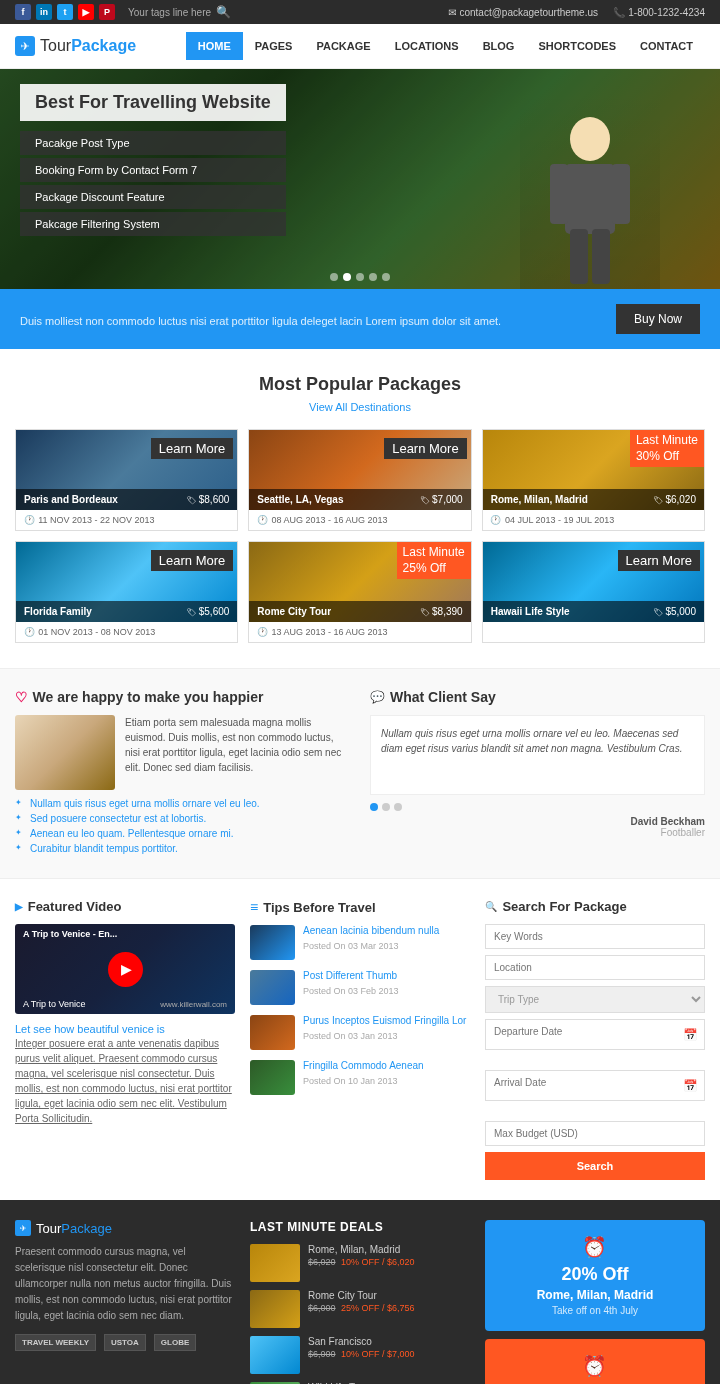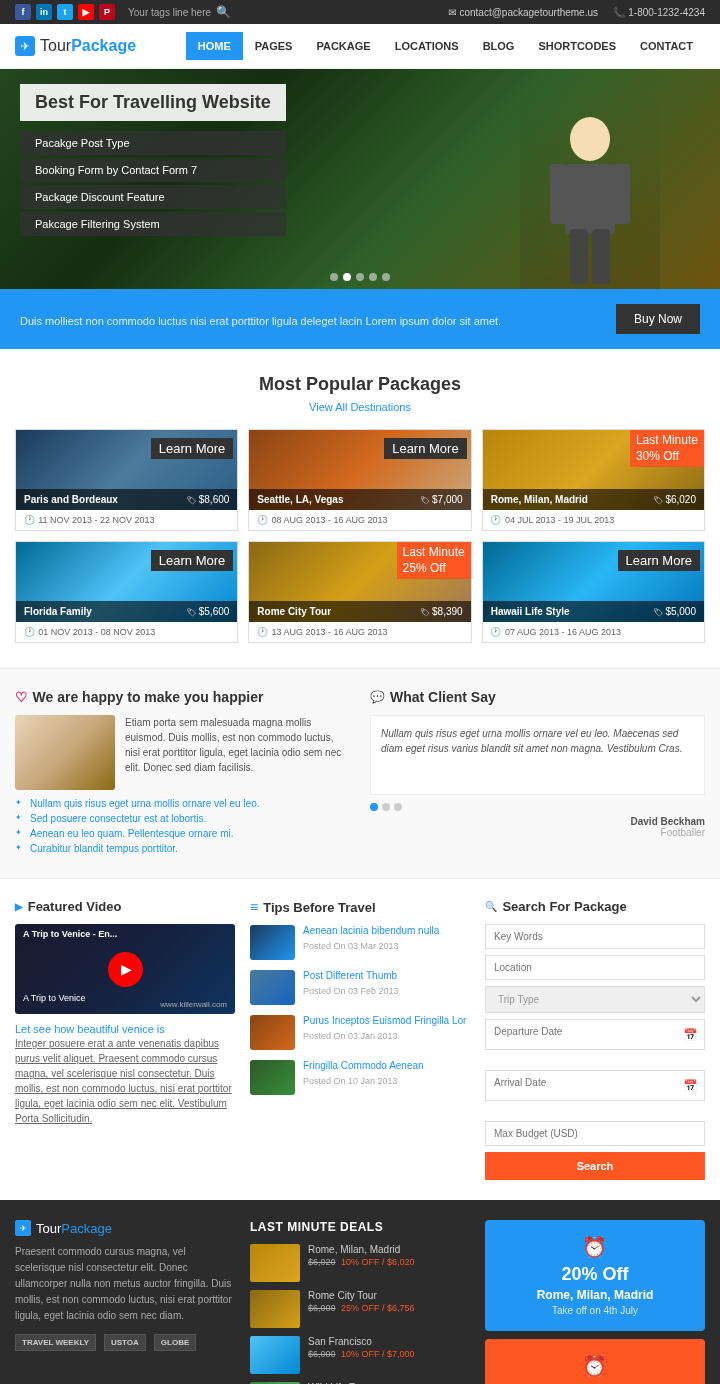--- a/index.html
+++ b/index.html
@@ -89,21 +89,21 @@
 
     
     .bottom-sections { padding: 20px 15px; display: grid; grid-template-columns: 1fr 1fr 1fr; gap: 15px; }
     .feat-video h5, .tips-travel h5, .search-pkg h5 { font-size: 13px; color: #333; margin-bottom: 10px; display: flex; align-items: center; gap: 5px; }
     .feat-video h5::before { content: '▶'; color: #2196F3; font-size: 10px; }
     .tips-travel h5::before { content: '≡'; color: #2196F3; font-size: 14px; }
     .search-pkg h5::before { content: '🔍'; font-size: 10px; }
     .video-thumb { height: 90px; background: linear-gradient(135deg, #1a1a2e, #16213e, #0f3460); border-radius: 3px; position: relative; display: flex; align-items: center; justify-content: center; margin-bottom: 8px; overflow: hidden; }
     .play-btn { width: 35px; height: 35px; background: red; border-radius: 50%; display: flex; align-items: center; justify-content: center; cursor: pointer; z-index: 2; }
     .play-btn::after { content: '▶'; color: #fff; font-size: 14px; margin-left: 3px; }
-    .video-label { position: absolute; bottom: 11px; left: 8px; color: #fff; font-size: 9px; }
+    .video-label { position: absolute; bottom: 5px; left: 8px; color: #fff; font-size: 9px; }
     .video-site { position: absolute; bottom: 5px; right: 8px; color: #aaa; font-size: 8px; }
     .video-title { color: #2196F3; font-size: 11px; margin-bottom: 5px; cursor: pointer; }
     .video-desc { font-size: 10px; color: #666; line-height: 1.5; text-decoration: underline; }
     .tips-item { display: flex; gap: 8px; margin-bottom: 10px; align-items: flex-start; }
     .tips-img { width: 45px; height: 35px; border-radius: 3px; flex-shrink: 0; }
     .tips-img-1 { background: linear-gradient(135deg, #1a3a5c, #2196F3); }
     .tips-img-2 { background: linear-gradient(135deg, #4a7a9b, #1565C0); }
     .tips-img-3 { background: linear-gradient(135deg, #8B4513, #D2691E); }
     .tips-img-4 { background: linear-gradient(135deg, #2d5a27, #388E3C); }
     .tips-text a { color: #2196F3; font-size: 10px; display: block; margin-bottom: 2px; cursor: pointer; }
@@ -285,21 +285,20 @@
     </div>
 
     <div class="package-card">
       <div class="package-img pkg-hawaii">
         <div class="learn-more-btn">Learn More</div>
         <div class="package-info">
           <span class="package-name">Hawaii Life Style</span>
           <span class="package-price">$5,000</span>
         </div>
       </div>
-      <div class="package-dates">07 AUG 2013 - 16 AUG 2013</div>
     </div>
   </div>
 </div>
 
 <hr class="section-divider">
 
 <div class="happy-section">
   <div class="happy-left">
     <h4>We are happy to make you happier</h4>
     <div style="overflow:hidden;margin-bottom:8px;">

